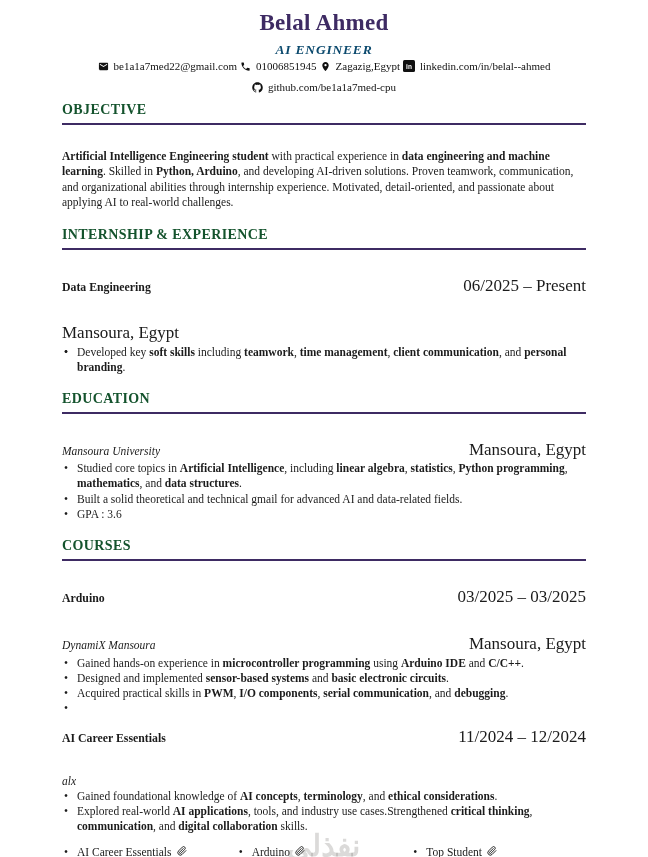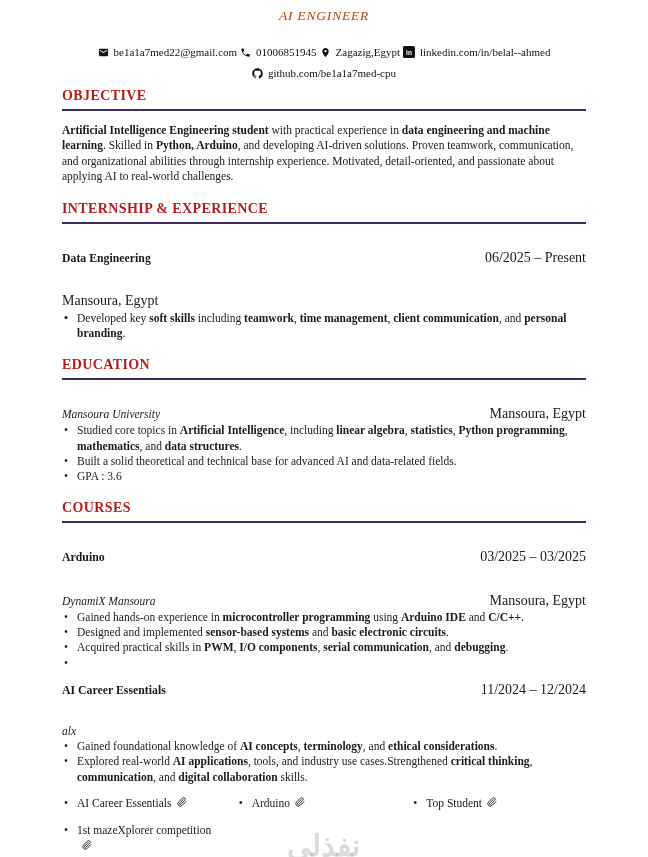--- a/index.html
+++ b/index.html
@@ -19,49 +19,50 @@
     font-size: 23px;
     font-weight: bold;
     color: #3e2b63;
     margin: 2px 0 6px 0;
     letter-spacing: 0.3px;
   }
   .subtitle {
     text-align: center;
     font-size: 13.5px;
     font-style: italic;
-    color: #c2410c;
+    color: #0c4a6e;
     letter-spacing: 0.8px;
-    margin-bottom: 22px;
+    margin-bottom: 2px;
+    font-weight: bold;
   }
   .contact-row {
     display: flex; justify-content: center; 
     gap: 3px; font-size: 11px; margin-bottom: 9px;
   }
   .contact-item { display: inline-flex; align-items: center; gap: 5px; color: #111; }
   .cicon { display: inline-flex; }
   .cicon svg { width: 11px; height: 11px; display: block; }
   .cicon.li svg { width: 12px; height: 12px; }
 
   
   .sec-h {
     font-size: 14px;
     font-weight: bold;
-    color: #b91c1c;
+    color: #14532d;
     letter-spacing: 0.4px;
     margin-top: 16px;
     padding-bottom: 5px;
     border-bottom: 2px solid #3e2b63;
   }
   section:first-child .sec-h { margin-top: 8px; }
-  .para { font-size: 11.5px; line-height: 1.34; margin-top: 12px; }
+  .para { font-size: 11.5px; line-height: 1.34; margin-top: 24px; }
   .entry { margin-top: 9px; font-size: 11.5px; line-height: 1.32; }
   .erow { display: flex; justify-content: space-between; align-items: baseline; margin-top: 25px; }
   .etitle { font-weight: bold; font-size: 11.8px; }
-  .edate, .eloc { font-size: 14px; white-space: nowrap; text-align: right; }
+  .edate, .eloc { font-size: 17px; white-space: nowrap; text-align: right; }
   .esub { font-style: italic; }
   .bullet { position: relative; padding-left: 15px; }
   .dot { position: absolute; left: 2px; }
   .b { font-weight: bold; }
 
   
   .certs {
     display: grid; grid-template-columns: 1fr 1fr 1fr;
     row-gap: 12px; margin-top: 11px; font-size: 11.5px;
   }
@@ -78,20 +79,21 @@
     color: rgba(90, 85, 80, 0.22);
     pointer-events: none;
     z-index: 5;
   }
 </style>
 </head>
 <body>
 
 <div class="page">
   <header>
+    <h1 class="name">Belal Ahmed</h1>
     <div class="subtitle">AI ENGINEER</div>
     <div class="contact-row">
         <span class="contact-item">
           <span class="cicon">
             <svg viewBox="0 0 24 24">
               <path fill="currentColor" d="M20 4H4c-1.1 0-2 .9-2 2v12c0 1.1.9 2 2 2h16c1.1 0 2-.9 2-2V6c0-1.1-.9-2-2-2zm0 4-8 5-8-5V6l8 5 8-5v2z"></path>
             </svg>
           </span>
           <span>be1a1a7med22@gmail.com</span>
         </span>
@@ -153,21 +155,21 @@
         </div>
       </section>
       <section class="sec">
         <h2 class="sec-h">EDUCATION</h2>
         <div class="entry">
           <div class="erow">
             <span class="esub">Mansoura University</span>
             <span class="eloc">Mansoura, Egypt</span>
           </div>
           <div class="bullet"><span class="dot">•</span><span class="btxt"><span>Studied core topics in </span><span class="b">Artificial Intelligence</span><span>, including </span><span class="b">linear algebra</span><span>, </span><span class="b">statistics</span><span>, </span><span class="b">Python programming</span><span>, </span><span class="b">mathematics</span><span>, and </span><span class="b">data structures</span><span>.</span></span></div>
-          <div class="bullet"><span class="dot">•</span><span class="btxt"><span>Built a solid theoretical and technical base for advanced AI and data-related fields.</span></span></div>
+          <div class="bullet"><span class="dot">•</span><span class="btxt"><span>Built a solid theoretical and technical gmail for advanced AI and data-related fields.</span></span></div>
           <div class="bullet"><span class="dot">•</span><span class="btxt"><span>GPA : 3.6</span></span></div>
         </div>
       </section>
       <section class="sec">
         <h2 class="sec-h">COURSES</h2>
         <div class="entry">
           <div class="erow">
             <span class="etitle">Arduino</span>
             <span class="edate">03/2025 – 03/2025</span>
           </div>

